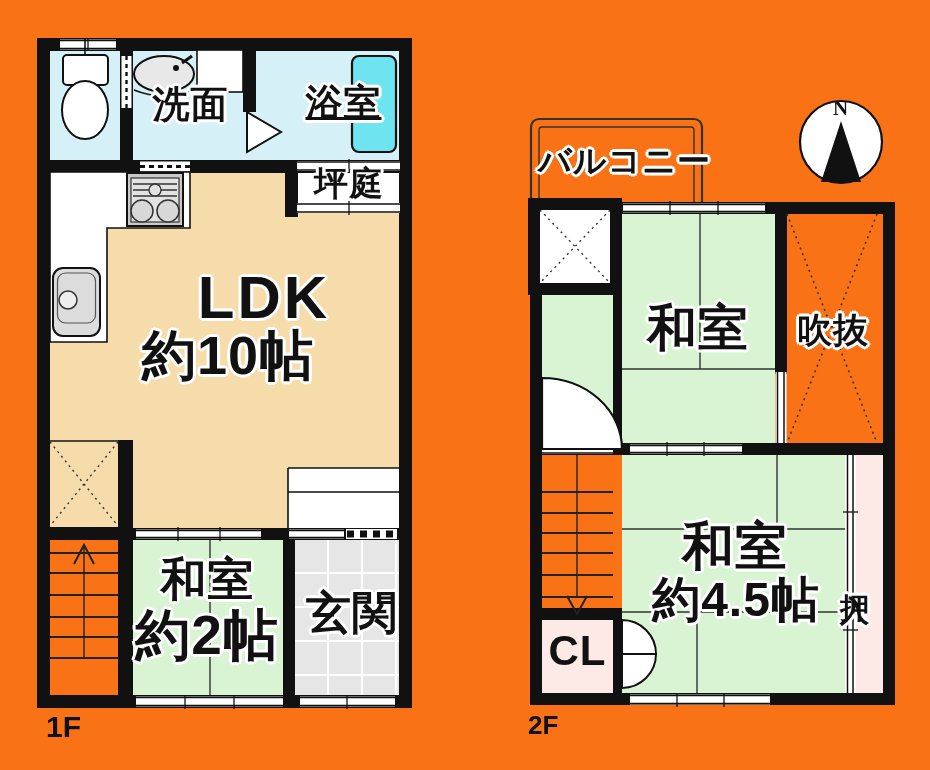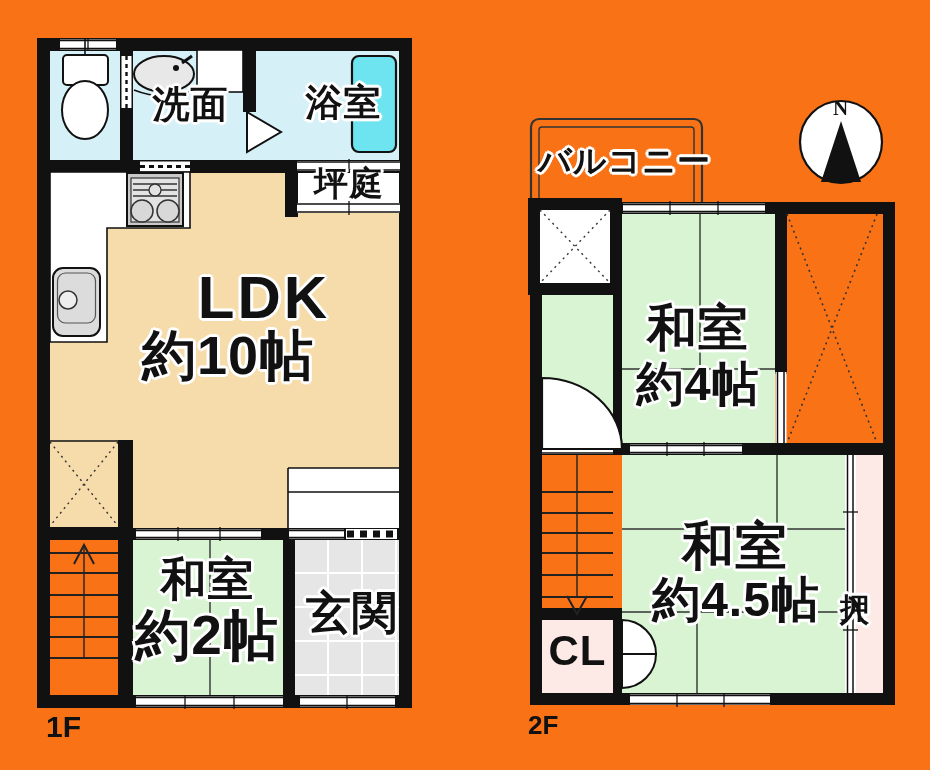--- a/index.html
+++ b/index.html
@@ -290,32 +290,32 @@
         <line x1="697" y1="612" x2="697" y2="693"></line>
     </g>
 
     <g>
       <circle cx="841" cy="142" r="41" fill="#fff" stroke="#111" stroke-width="2.2"></circle>
       <polygon points="841,121 821,182 861,182" fill="#111"></polygon>
     </g>
   </svg>
 
   <div class="lbl" style="left:133px;top:86px;width:115px;font-size:37px;">洗面</div>
-  <div class="lbl" style="left:286px;top:84px;width:115px;font-size:37px;">浴室</div>
+  <div class="lbl" style="left:286px;top:84px;width:115px;font-size:37px;text-decoration:underline;">浴室</div>
   <div class="lbl" style="left:300px;top:166px;width:98px;font-size:34px;">坪庭</div>
   <div class="lbl" style="left:108px;top:268px;width:240px;font-size:60px;letter-spacing:3px;margin-left:36px;">LDK</div>
   <div class="lbl" style="left:88px;top:328px;width:280px;font-size:54px;">約10帖</div>
   <div class="lbl" style="left:130px;top:556px;width:155px;font-size:46px;">和室</div>
   <div class="lbl" style="left:126px;top:608px;width:162px;font-size:55px;">約2帖</div>
   <div class="lbl" style="left:296px;top:590px;width:112px;font-size:45px;">玄関</div>
   <div class="lbl floor-tag" style="left:46px;top:712px;width:70px;font-size:30px;">1F</div>
 
   <div class="lbl" style="left:538px;top:144px;width:160px;font-size:33px;font-weight:bold;text-align:center;">バルコニー</div>
   <div class="lbl" style="left:618px;top:303px;width:160px;font-size:50px;">和室</div>
-  <div class="lbl" style="left:606px;top:360px;width:184px;font-size:47px;">約4帖</div>
+  <div class="lbl" style="left:783px;top:312px;width:100px;font-size:35px;">吹抜</div>
   <div class="lbl" style="left:645px;top:520px;width:180px;font-size:52px;">和室</div>
   <div class="lbl" style="left:630px;top:576px;width:212px;font-size:48px;">約4.5帖</div>
   <div class="lbl lbl-vert" style="left:840px;top:524px;height:95px;font-size:29px;">押入</div>
   <div class="lbl" style="left:540px;top:630px;width:75px;font-size:42px;text-shadow:none;">CL</div>
   <div class="lbl floor-tag" style="left:528px;top:712px;width:70px;font-size:26px;">2F</div>
 
   <div class="lbl compass-n" style="left:826px;top:98px;width:30px;font-size:21px;">N</div>
 </div>
 
 </body></html>

